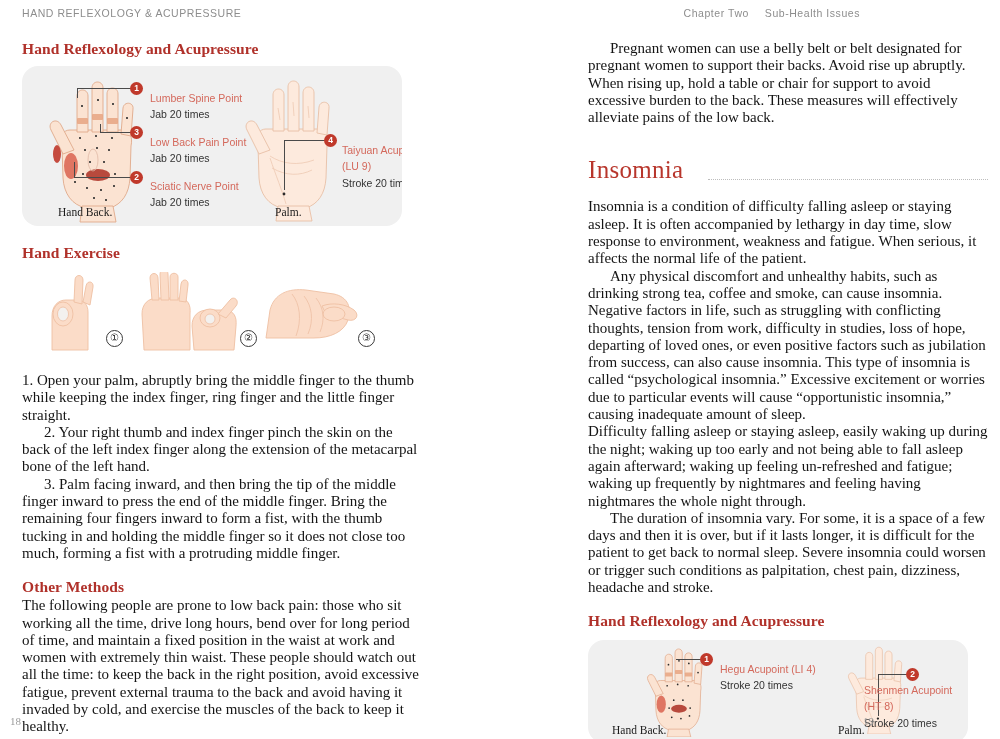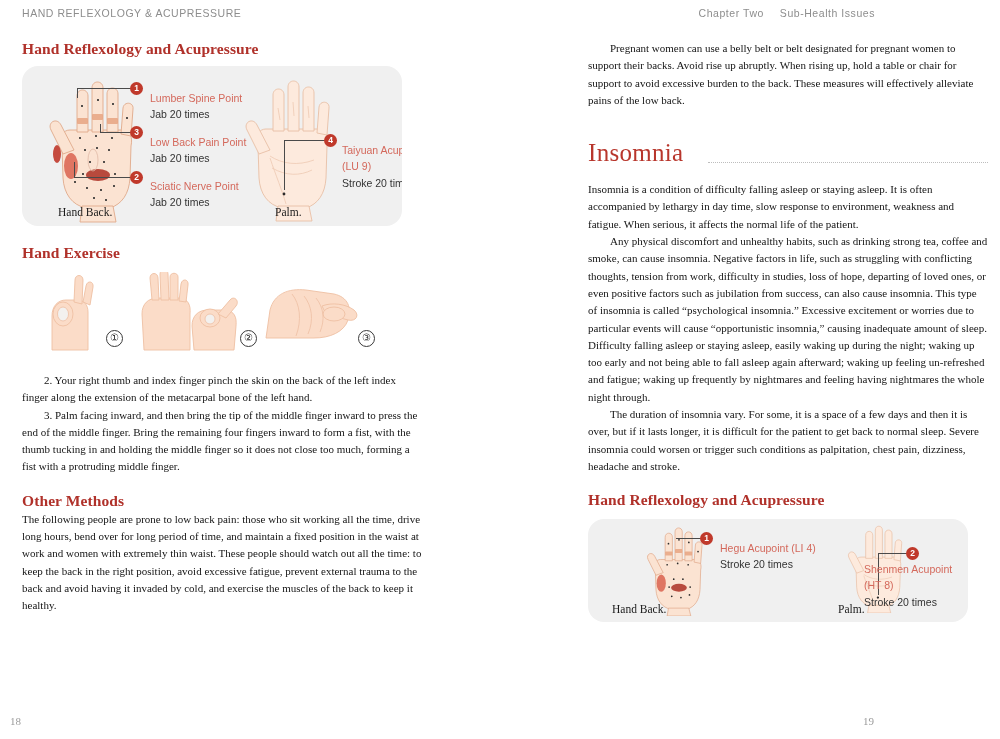--- a/index.html
+++ b/index.html
@@ -28,21 +28,21 @@
   .runhead {
     position: absolute;
     top: 7px;
     font-family: "Liberation Sans", sans-serif;
     font-size: 10.5px;
     letter-spacing: 0.55px;
     color: #8d8d8d;
     white-space: nowrap;
   }
   .runhead-left  { left: 22px; }
-  .runhead-right { right: 9px; text-align: right; }
+  .runhead-right { right: 24px; text-align: right; }
   .runhead-right .sep { display: inline-block; width: 9px; }
 
   
   .col {
     position: absolute;
     top: 40px;
     width: 400px;
   }
   .col-left  { left: 22px; }
   .col-right { left: 588px; }
@@ -75,21 +75,21 @@
   .dotrule {
     flex: 1;
     height: 10px;
     border-bottom: 1.5px dotted #bdbdbd;
     margin-bottom: 4px;
   }
 
   
   p.body {
     font-family: "Liberation Serif", serif;
-    font-size: 11px;
+    font-size: 15px;
     line-height: 17.3px;
     margin: 0;
     text-align: left;
     color: #141414;
   }
   p.body + p.body { margin-top: 0; }
   p.indent { text-indent: 22px; }
 
   
   .panel {
@@ -349,20 +349,21 @@
         </g>
         <g stroke="#eebfa3" stroke-width="0.8" fill="none">
           <path d="M42 16 C50 26 52 40 46 54"></path>
           <path d="M54 18 C62 28 63 40 58 52"></path>
           <path d="M30 14 C38 24 40 40 34 56"></path>
         </g>
       </svg>
       <div class="ex-num" style="left:336px;top:60px;">③</div>
     </div>
 
+    <p class="body">1. Open your palm, abruptly bring the middle finger to the thumb while keeping the index finger, ring finger and the little finger straight.</p>
     <p class="body indent">2. Your right thumb and index finger pinch the skin on the back of the left index finger along the extension of the metacarpal bone of the left hand.</p>
     <p class="body indent">3. Palm facing inward, and then bring the tip of the middle finger inward to press the end of the middle finger. Bring the remaining four fingers inward to form a fist, with the thumb tucking in and holding the middle finger so it does not close too much, forming a fist with a protruding middle finger.</p>
 
     <h2 class="section-title" style="margin-top:16px;margin-bottom:1px;">Other Methods</h2>
     <p class="body">The following people are prone to low back pain: those who sit working all the time, drive long hours, bend over for long period of time, and maintain a fixed position in the waist at work and women with extremely thin waist. These people should watch out all the time: to keep the back in the right position, avoid excessive fatigue, prevent external trauma to the back and avoid having it invaded by cold, and exercise the muscles of the back to keep it healthy.</p>
   </div>
 
   <div class="col col-right">
 
     <p class="body indent">Pregnant women can use a belly belt or belt designated for pregnant women to support their backs. Avoid rise up abruptly. When rising up, hold a table or chair for support to avoid excessive burden to the back. These measures will effectively alleviate pains of the low back.</p>

